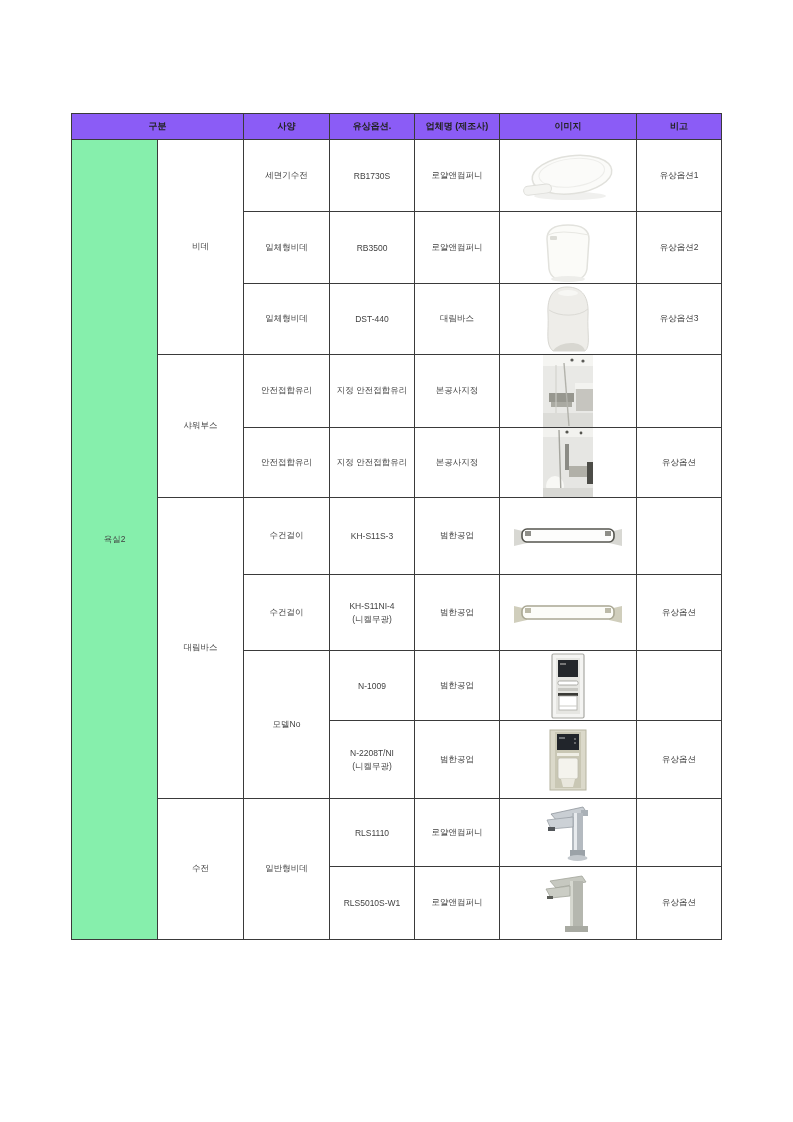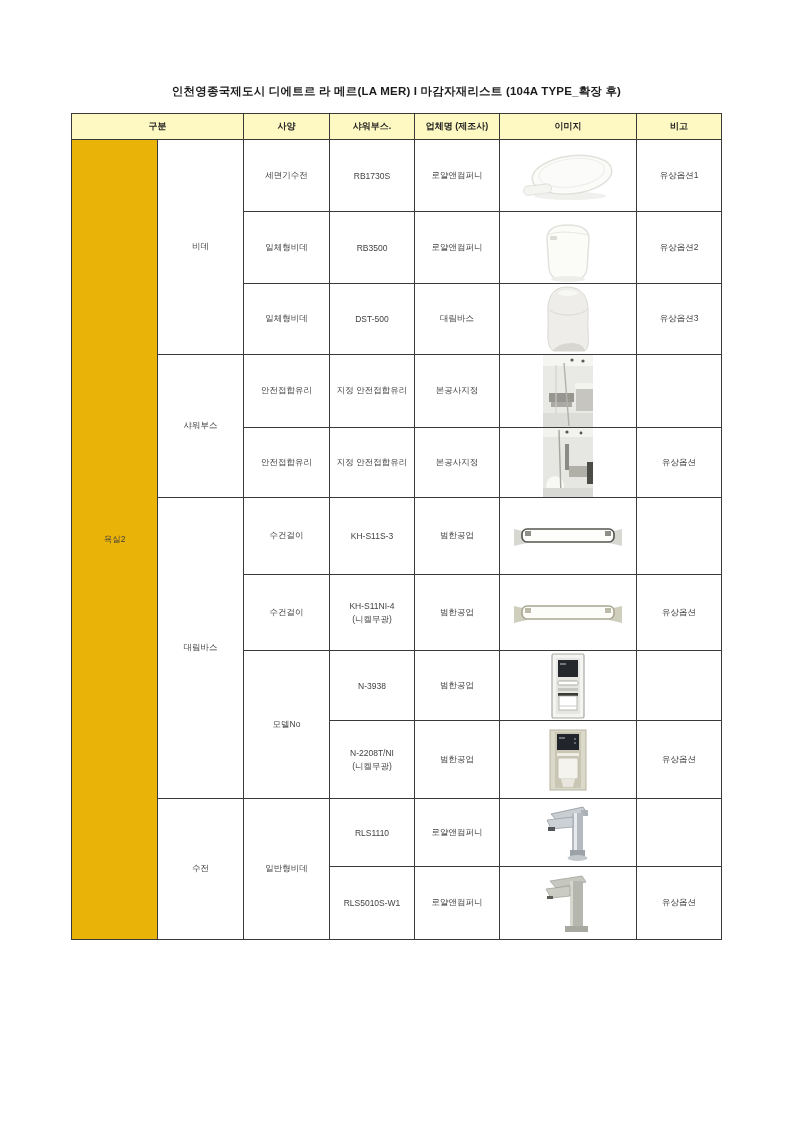--- a/index.html
+++ b/index.html
@@ -25,54 +25,53 @@
   }
   table.mat th, table.mat td{
     border:1px solid #3a3a3a;
     text-align:center; vertical-align:middle;
     padding:0 2px;
     overflow:hidden;
     color:#3f3f3f;
   }
   table.mat th{
     font-size:9px; font-weight:bold; color:#222;
-    height:25px; background:#fef9c3;
-  }
-  td.room{ background:#eab308; }
+    height:25px; background:#8b5cf6;
+  }
+  td.room{ background:#86efac; }
   td.img-cell{ padding:0; }
   .two-line span{ display:block; line-height:1.45; }
   .img-wrap{ display:flex; align-items:center; justify-content:center; width:100%; height:100%; }
   .page-number{
     position:absolute; top:1071px; left:0; width:100%;
     text-align:center; font-size:8.5px; color:#4a4a4a;
   }
 </style>
 </head>
 <body>
 
 <div class="page">
 
-  <div class="doc-title">인천영종국제도시 디에트르 라 메르(LA MER) I  마감자재리스트 (104A TYPE_확장 후)</div>
 
   <table class="mat">
     <colgroup>
       <col style="width:86px">
         <col style="width:86px">
         <col style="width:86px">
       <col style="width:85px">
         <col style="width:85px">
         <col style="width:137px">
         <col style="width:85px">
     </colgroup>
 
     <tbody>
         <tr>
       <th colspan="2">구분</th>
       <th>사양</th>
-      <th>샤워부스.</th>
+      <th>유상옵션.</th>
       <th>업체명 (제조사)</th>
       <th>이미지</th>
       <th>비고</th>
     </tr>
 
     <tr style="height:72px">
       <td class="room" rowspan="11">욕실2</td>
       <td rowspan="3">비데</td>
       <td>세면기수전</td>
       <td>RB1730S</td>
@@ -105,21 +104,21 @@
             <rect x="13" y="23" width="7" height="4" rx="1" fill="#dcdcd6"></rect>
             <ellipse cx="31" cy="66" rx="17" ry="3" fill="#ededea"></ellipse>
           </svg>
         </div>
       </td>
       <td>유상옵션2</td>
     </tr>
 
     <tr style="height:71px">
       <td>일체형비데</td>
-      <td>DST-500</td>
+      <td>DST-440</td>
       <td>대림바스</td>
       <td class="img-cell">
         <div class="img-wrap">
           <svg width="58" height="70" viewBox="0 0 58 70">
             <path d="M28,3 C44,3 50,14 49,31 C48,49 52,62 46,67 L14,67 C6,60 10,48 9,30 C8,13 14,3 28,3 Z" fill="#eeede9" stroke="#d9d8d3" stroke-width="1"></path>
             <path d="M10,26 C20,33 40,33 49,25" fill="none" stroke="#dbdad5" stroke-width="1"></path>
             <path d="M14,67 C20,57 44,56 46,67" fill="#d8d7d1" stroke="none"></path>
             <ellipse cx="29" cy="9" rx="10" ry="3" fill="#f7f7f4"></ellipse>
           </svg>
         </div>
@@ -212,21 +211,21 @@
             <rect x="13" y="9" width="6" height="5" fill="#bcbaa8"></rect>
             <rect x="93" y="9" width="6" height="5" fill="#bcbaa8"></rect>
           </svg>
         </div>
       </td>
       <td>유상옵션</td>
     </tr>
 
     <tr style="height:70px">
       <td rowspan="2">모델No</td>
-      <td>N-3938</td>
+      <td>N-1009</td>
       <td>범한공업</td>
       <td class="img-cell">
         <div class="img-wrap">
           <svg width="36" height="66" viewBox="0 0 36 66">
             <rect x="2" y="1" width="32" height="64" rx="1.5" fill="#f4f4f2" stroke="#a9a9a4" stroke-width="1.2"></rect>
             <rect x="6" y="5" width="24" height="56" fill="#e6e6e2"></rect>
             <rect x="8" y="7" width="20" height="17" fill="#24272b"></rect>
             <rect x="10" y="10" width="6" height="2" fill="#777"></rect>
             <rect x="8" y="28" width="20" height="4" rx="1.5" fill="#ffffff" stroke="#9a9a95" stroke-width="0.8"></rect>
             <rect x="8" y="35" width="20" height="3" fill="#c7c7c2"></rect>

